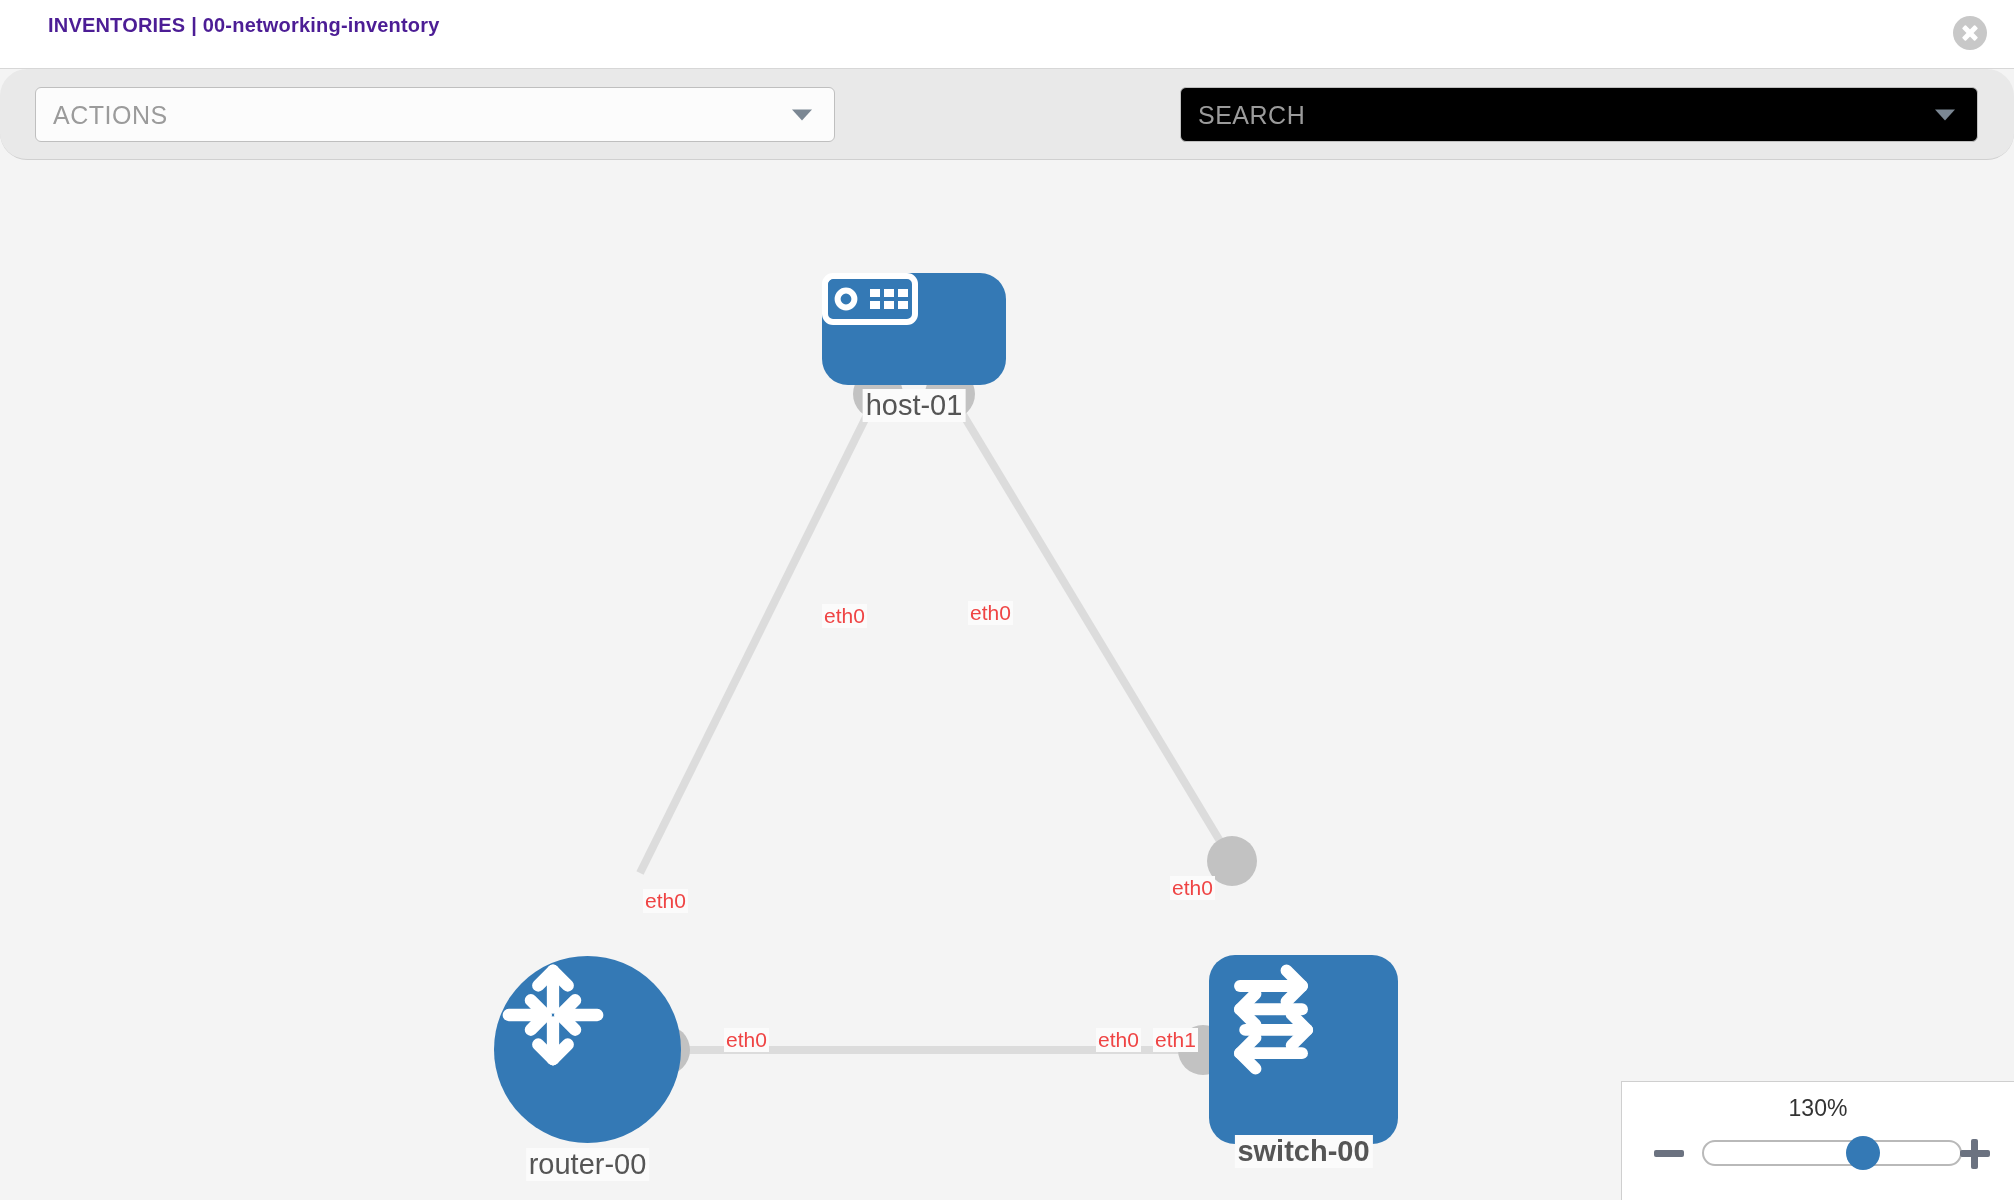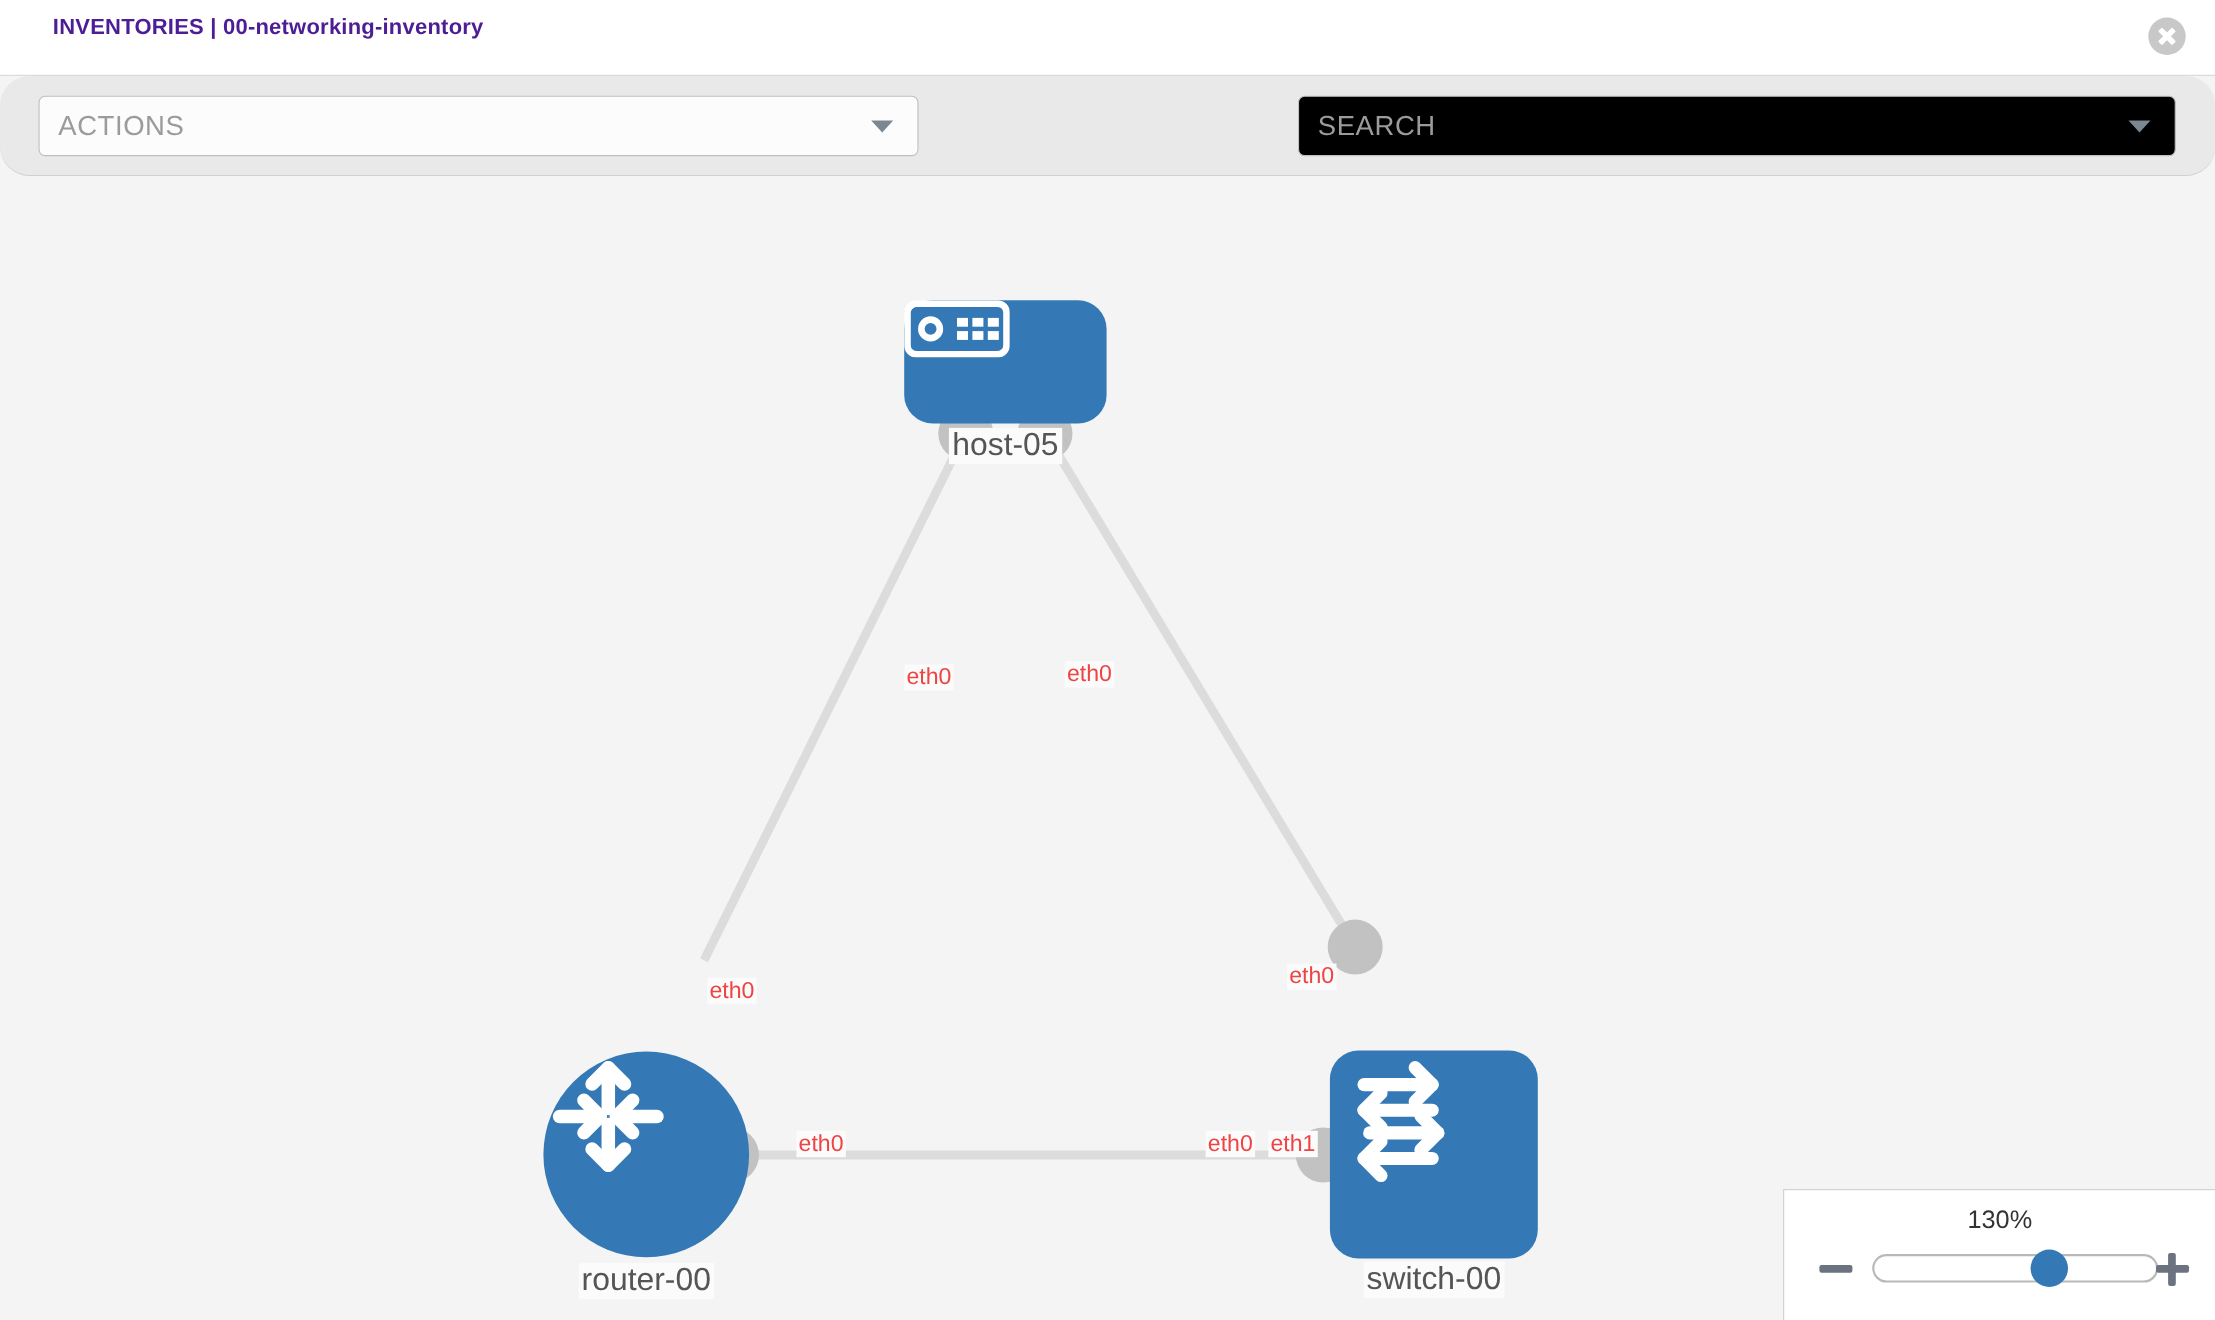--- a/index.html
+++ b/index.html
@@ -243,21 +243,21 @@
           <rect x="1.5" y="1.5" width="45" height="23" rx="4" ry="4" fill="none" stroke="#ffffff" stroke-width="3"></rect>
           <circle cx="12" cy="13" r="4.2" fill="none" stroke="#ffffff" stroke-width="3"></circle>
           <rect x="24" y="8" width="5" height="4" fill="#ffffff"></rect>
           <rect x="31" y="8" width="5" height="4" fill="#ffffff"></rect>
           <rect x="38" y="8" width="5" height="4" fill="#ffffff"></rect>
           <rect x="24" y="14" width="5" height="4" fill="#ffffff"></rect>
           <rect x="31" y="14" width="5" height="4" fill="#ffffff"></rect>
           <rect x="38" y="14" width="5" height="4" fill="#ffffff"></rect>
         </svg>
       </div>
-      <div class="node-label" style="top:116px;">host-05</div>
+      <div class="node-label" style="top:116px;">host-01</div>
     </div>
 
     <div class="node node-circle" style="left:494px; top:795px; width:187px; height:187px; top:795px;">
       <div class="node-shape">
         <svg width="118" height="118" viewBox="0 0 48 48" aria-hidden="true">
           <g stroke="#ffffff" stroke-width="5" stroke-linecap="round" stroke-linejoin="round" fill="none">
             <line x1="24" y1="6" x2="24" y2="21"></line>
             <polyline points="18,12 24,6 30,12"></polyline>
             <line x1="24" y1="42" x2="24" y2="27"></line>
             <polyline points="18,36 24,42 30,36"></polyline>
@@ -279,21 +279,21 @@
             <polyline points="30,6 36,12 30,18"></polyline>
             <line x1="36" y1="21" x2="12" y2="21"></line>
             <polyline points="18,15 12,21 18,27"></polyline>
             <line x1="14" y1="29" x2="38" y2="29"></line>
             <polyline points="32,23 38,29 32,35"></polyline>
             <line x1="36" y1="38" x2="12" y2="38"></line>
             <polyline points="18,32 12,38 18,44"></polyline>
           </g>
         </svg>
       </div>
-      <div class="node-label" style="top:192px;">switch-00</div>
+      <div class="node-label" style="top:180px;font-weight:bold;">switch-00</div>
     </div>
 
     <div class="if-label" style="left:822px; top:443px;">eth0</div>
     <div class="if-label" style="left:968px; top:440px;">eth0</div>
     <div class="if-label" style="left:643px; top:728px;">eth0</div>
     <div class="if-label" style="left:1170px; top:715px;">eth0</div>
     <div class="if-label" style="left:724px; top:867px;">eth0</div>
     <div class="if-label" style="left:1096px; top:867px;">eth0</div>
     <div class="if-label" style="left:1117px; top:867px;margin-left:36px;">eth1</div>
   </div>

